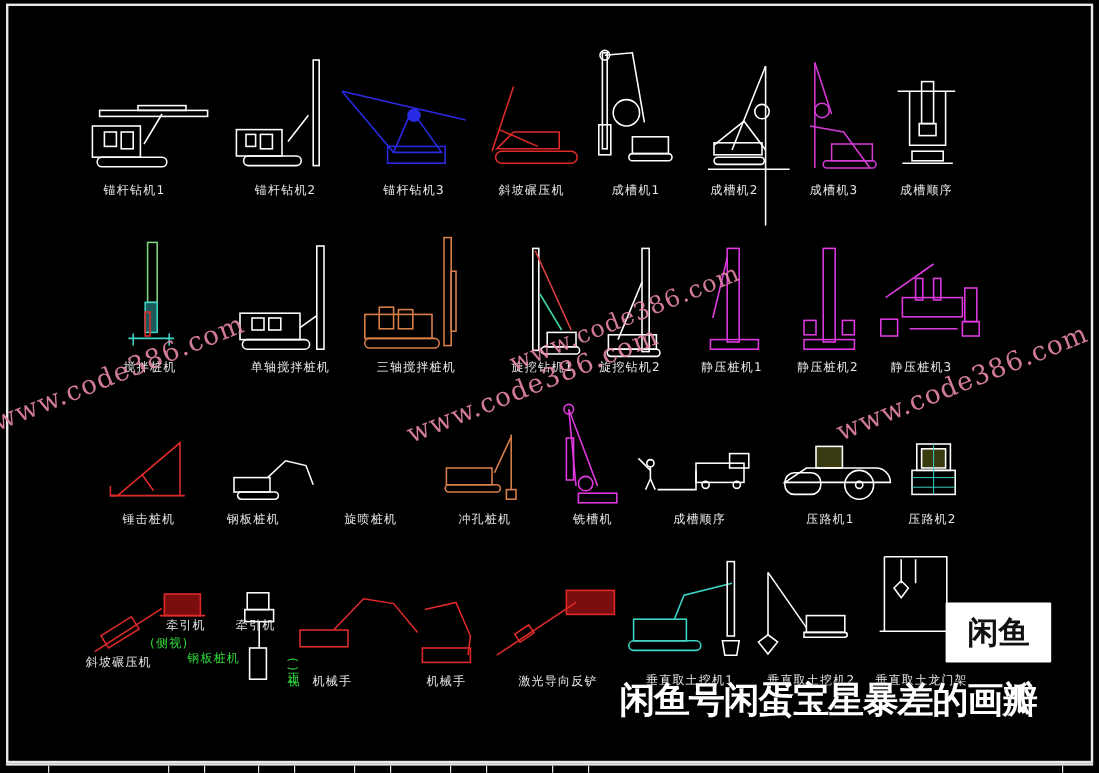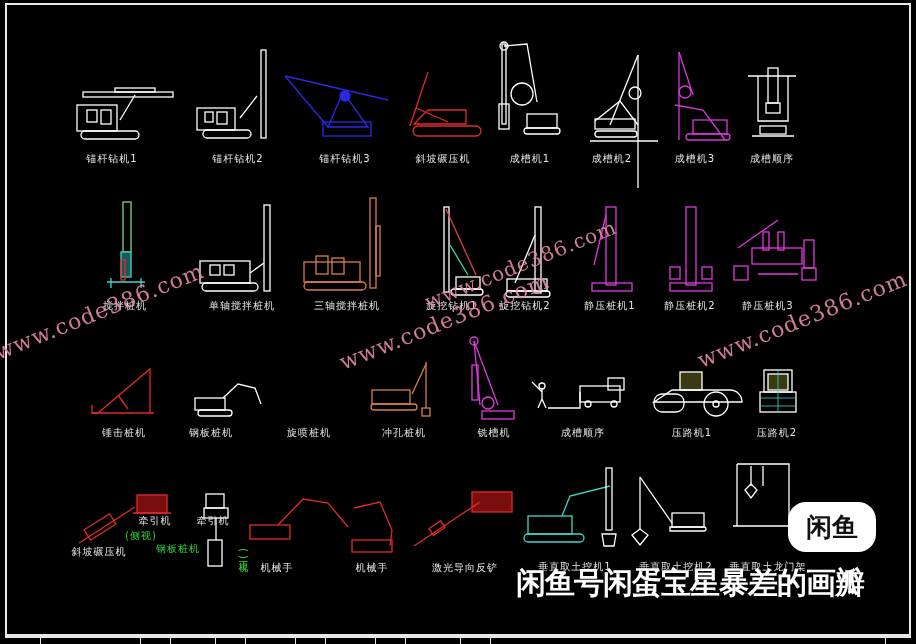--- a/index.html
+++ b/index.html
@@ -6,21 +6,21 @@
   body{width:916px;height:644px;position:relative;overflow:hidden;font-family:"DejaVu Sans",sans-serif;}
   .frame{position:absolute;left:5px;top:3px;width:906px;height:633px;border:2px solid #e8e8e8;box-sizing:border-box;}
   .titlebar{position:absolute;left:5px;top:636px;width:906px;height:8px;border-top:2px solid #e8e8e8;}
   .titlebar i{position:absolute;top:0;width:1px;height:8px;background:#e8e8e8;}
   .item{position:absolute;}
   .item svg{position:absolute;left:0;top:0;overflow:visible;}
   .lbl{position:absolute;color:#e6e6e6;font-size:10px;white-space:nowrap;letter-spacing:1px;transform:translateX(-50%);}
   .lbl.green{color:#2fd63a;}
   .wm{position:absolute;color:#e889a6;font-family:"DejaVu Serif",serif;font-size:22px;white-space:nowrap;transform-origin:left bottom;transform:rotate(-22deg);opacity:.9;letter-spacing:1px;}
   .overlay-text{position:absolute;left:516px;top:563px;color:#fff;font-size:30px;font-weight:bold;white-space:nowrap;letter-spacing:-1px;text-shadow:0 0 2px #000;}
-  .logo{position:absolute;left:788px;top:502px;width:88px;height:50px;background:#fff;border-radius:18px;display:flex;align-items:center;justify-content:center;color:#111;font-size:26px;font-weight:bold;}
+  .logo{position:absolute;left:788px;top:502px;width:88px;height:50px;background:#fff;border-radius:1px;display:flex;align-items:center;justify-content:center;color:#111;font-size:26px;font-weight:bold;}
   .st{fill:none;stroke-width:1.3;}
 </style>
 </head>
 <body>
 
 <div class="frame"></div>
 <div class="titlebar">
   <i style="left:35px"></i>
     <i style="left:135px"></i>
     <i style="left:165px"></i>

